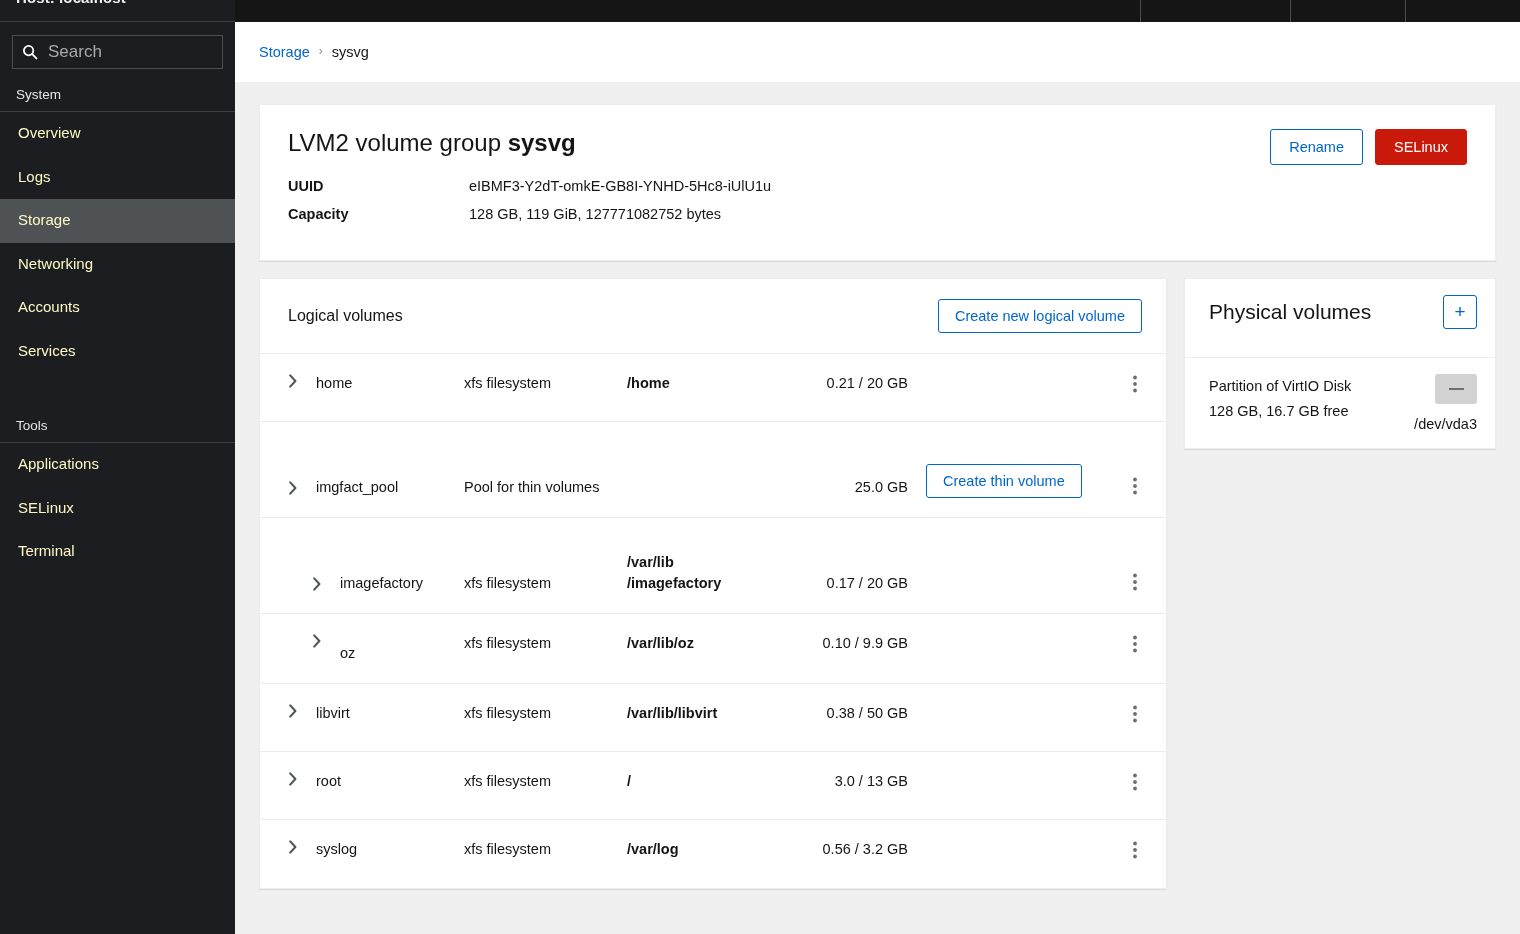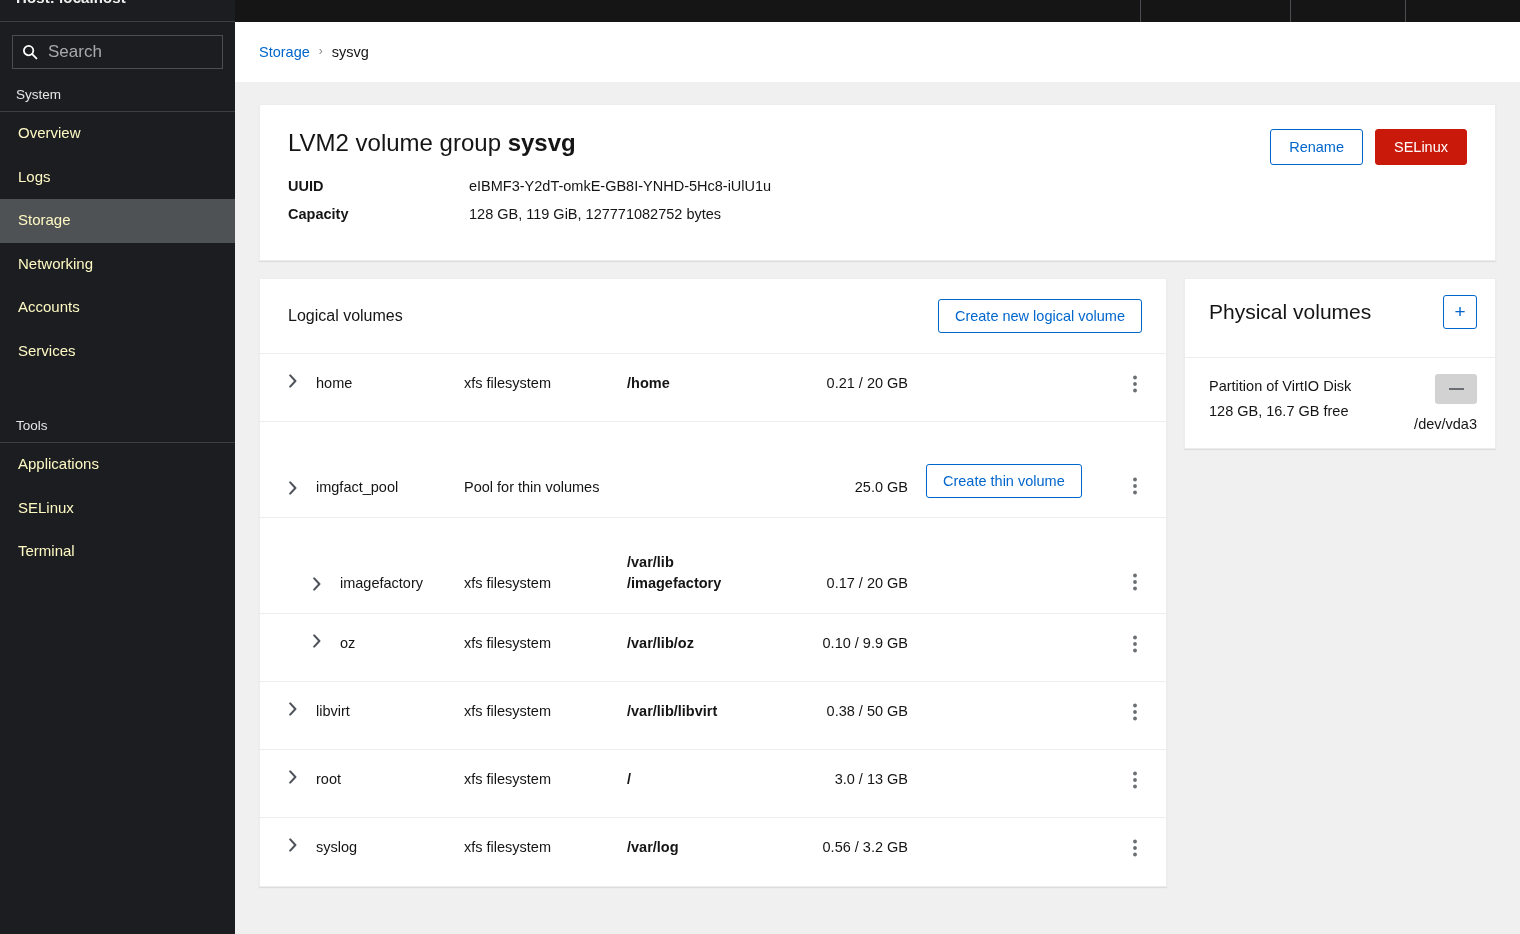--- a/index.html
+++ b/index.html
@@ -201,21 +201,21 @@
     position: relative;
     font-size: 14.5px;
     color: #151515;
   }
   .lv-row:last-child { border-bottom: 0; }
   .lv-row.tall { min-height: 96px; align-items: flex-end; }
   .c-toggle { flex: 0 0 56px; padding-left: 28px; padding-top: 1px; }
   .c-toggle.nested { flex: 0 0 80px; padding-left: 52px; }
   .chev { display: block; }
   .c-name { flex: 0 0 148px; line-height: 1.45; }
-  .c-toggle.nested + .c-name { flex: 0 0 124px; }
+  .c-toggle.nested + .c-name { flex: 0 0 124px; margin-top: 10px; }
   .c-type { flex: 0 0 163px; line-height: 1.45; }
   .c-mount { flex: 1 1 auto; line-height: 1.45; min-width: 0; font-weight: bold; }
   .c-usage {
     flex: 0 0 200px; text-align: right; padding-right: 0;
     line-height: 1.45; white-space: nowrap;
   }
   .c-action { flex: 0 0 196px; padding-left: 18px; }
   .c-kebab {
     flex: 0 0 62px; display: flex; justify-content: center;
     padding-top: 2px;

